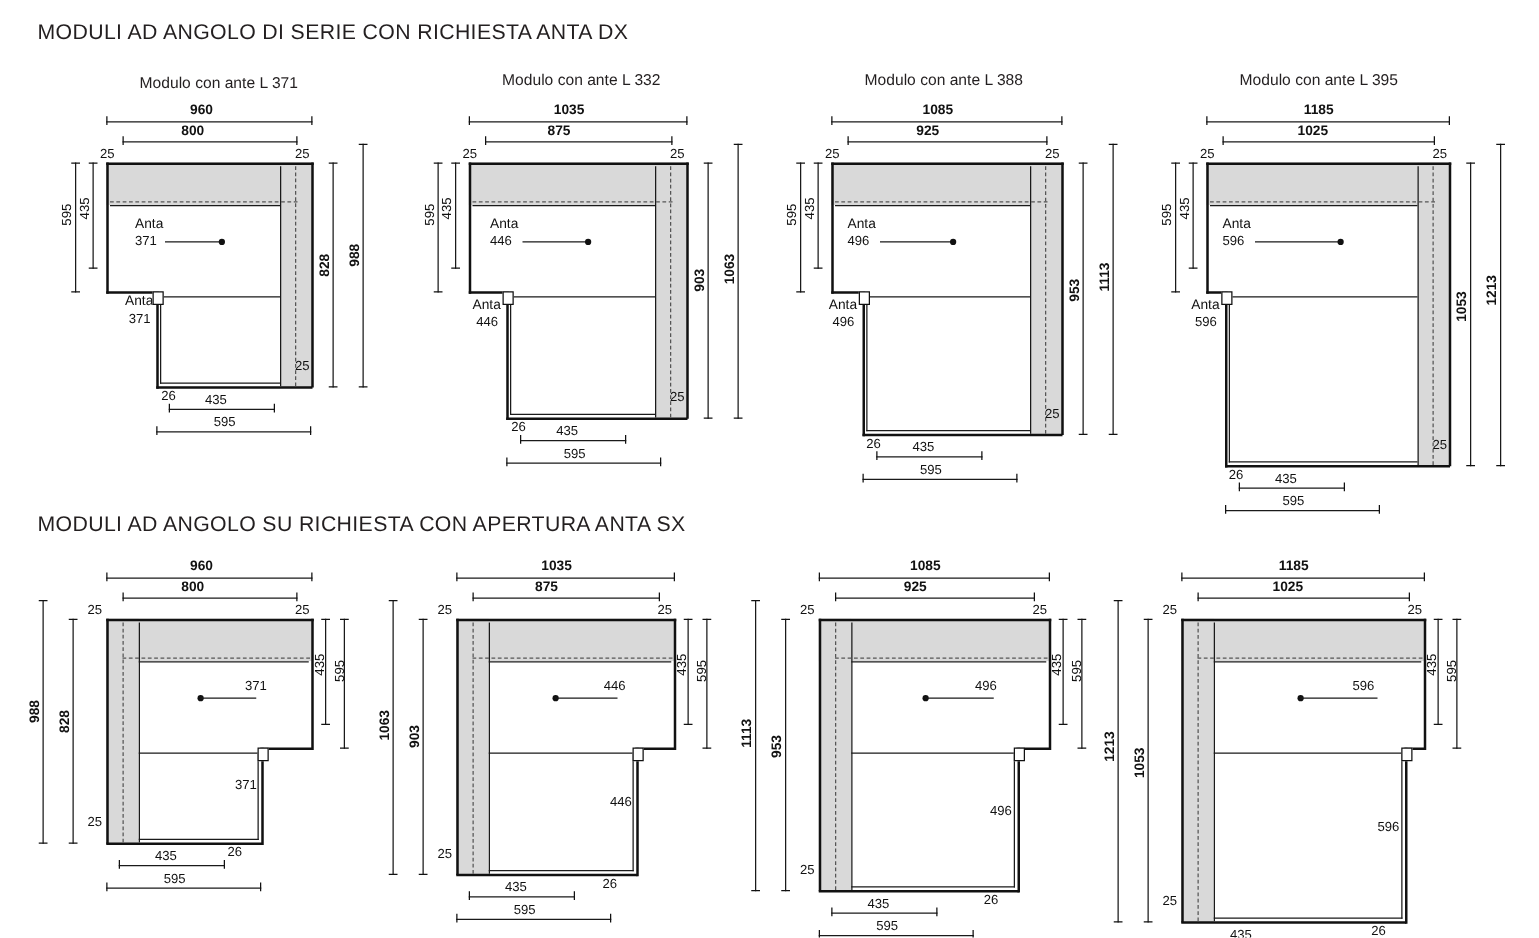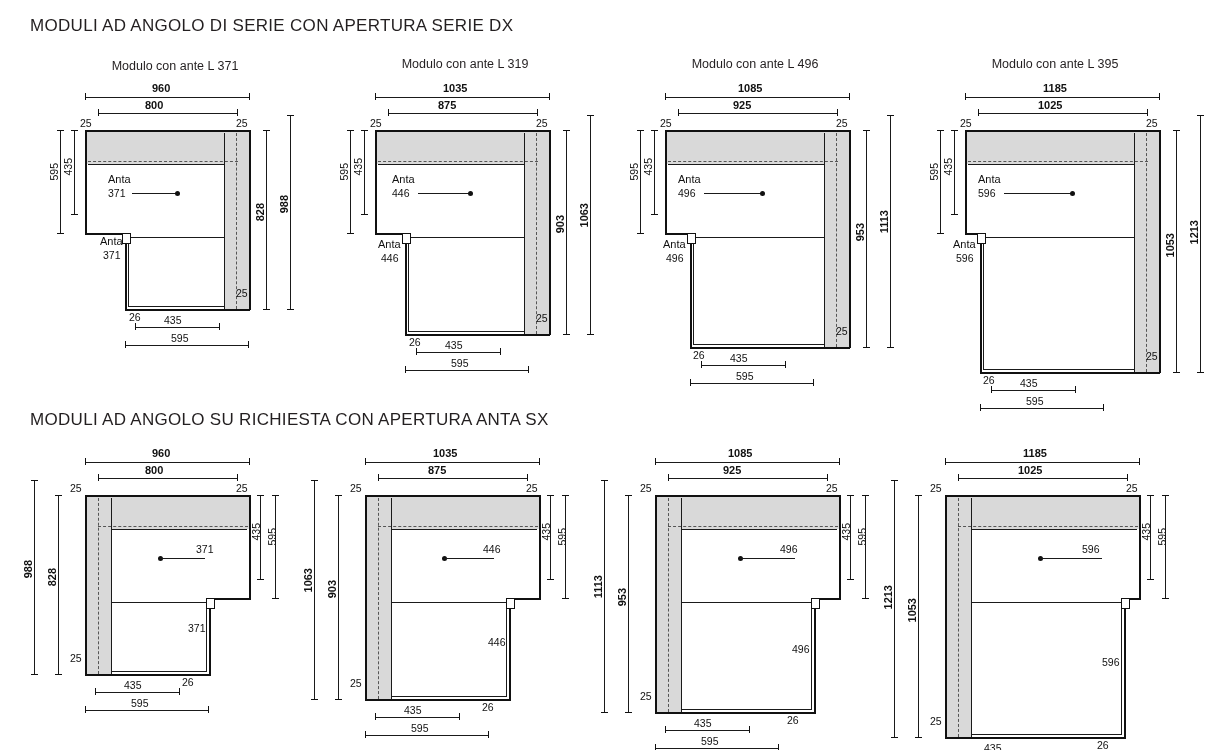--- a/index.html
+++ b/index.html
@@ -67,21 +67,21 @@
     position:absolute;width:5px;height:5px;border-radius:50%;
     background:#111;
   }
   .handle{
     position:absolute;border:1px solid #111;background:#fff;
   }
 </style>
 </head>
 <body>
 
-<div class="section-title" id="title-dx">MODULI AD ANGOLO DI SERIE CON APERTURA SERIE DX</div>
+<div class="section-title" id="title-dx">MODULI AD ANGOLO DI SERIE CON RICHIESTA ANTA DX</div>
 <div class="section-title" id="title-sx">MODULI AD ANGOLO SU RICHIESTA CON APERTURA ANTA SX</div>
 
 <div class="module" style="left:40px;top:55px;width:280px;height:300px;">
   <div class="module-caption" style="left:40px;top:4px;width:190px;">Modulo con ante L 371</div>
 
   <div class="ln ln-h" style="left:45px;top:42px;width:165px;"></div>
   <div class="tick" style="left:45px;top:38px;"></div>
   <div class="tick" style="left:209px;top:38px;"></div>
   <div class="dim b" style="left:112px;top:27px;">960</div>
 
@@ -148,21 +148,21 @@
   <div class="tick" style="left:95px;top:268px;"></div>
   <div class="tick" style="left:179px;top:268px;"></div>
   <div class="dim" style="left:124px;top:259px;">435</div>
   <div class="ln ln-h" style="left:85px;top:290px;width:124px;"></div>
   <div class="tick" style="left:85px;top:286px;"></div>
   <div class="tick" style="left:208px;top:286px;"></div>
   <div class="dim" style="left:131px;top:277px;">595</div>
 </div>
 
 <div class="module" style="left:330px;top:55px;width:280px;height:300px;">
-  <div class="module-caption" style="left:40px;top:2px;width:190px;">Modulo con ante L 319</div>
+  <div class="module-caption" style="left:40px;top:2px;width:190px;">Modulo con ante L 332</div>
 
   <div class="ln ln-h" style="left:45px;top:42px;width:175px;"></div>
   <div class="tick" style="left:45px;top:38px;"></div>
   <div class="tick" style="left:219px;top:38px;"></div>
   <div class="dim b" style="left:113px;top:27px;">1035</div>
   <div class="ln ln-h" style="left:58px;top:58px;width:150px;"></div>
   <div class="tick" style="left:58px;top:54px;"></div>
   <div class="tick" style="left:207px;top:54px;"></div>
   <div class="dim b" style="left:108px;top:44px;">875</div>
 
@@ -224,21 +224,21 @@
   <div class="tick" style="left:86px;top:293px;"></div>
   <div class="tick" style="left:170px;top:293px;"></div>
   <div class="dim" style="left:115px;top:284px;">435</div>
   <div class="ln ln-h" style="left:75px;top:315px;width:124px;"></div>
   <div class="tick" style="left:75px;top:311px;"></div>
   <div class="tick" style="left:198px;top:311px;"></div>
   <div class="dim" style="left:121px;top:302px;">595</div>
 </div>
 
 <div class="module" style="left:620px;top:55px;width:280px;height:310px;">
-  <div class="module-caption" style="left:40px;top:2px;width:190px;">Modulo con ante L 496</div>
+  <div class="module-caption" style="left:40px;top:2px;width:190px;">Modulo con ante L 388</div>
 
   <div class="ln ln-h" style="left:45px;top:42px;width:185px;"></div>
   <div class="tick" style="left:45px;top:38px;"></div>
   <div class="tick" style="left:229px;top:38px;"></div>
   <div class="dim b" style="left:118px;top:27px;">1085</div>
   <div class="ln ln-h" style="left:58px;top:58px;width:160px;"></div>
   <div class="tick" style="left:58px;top:54px;"></div>
   <div class="tick" style="left:217px;top:54px;"></div>
   <div class="dim b" style="left:113px;top:44px;">925</div>
 

